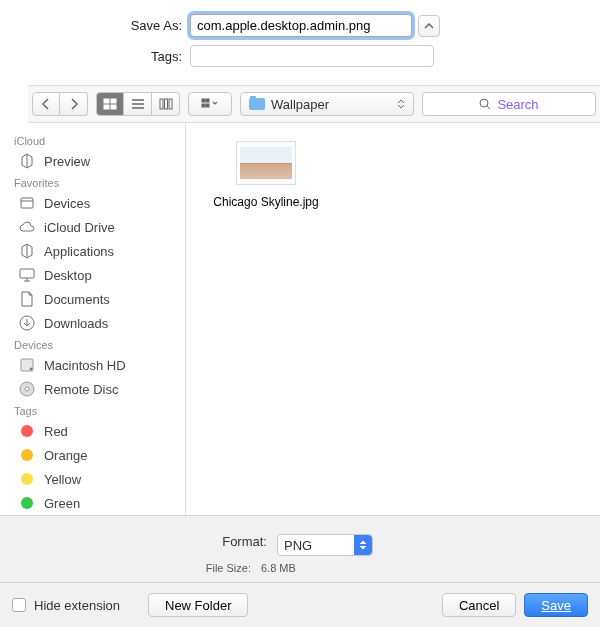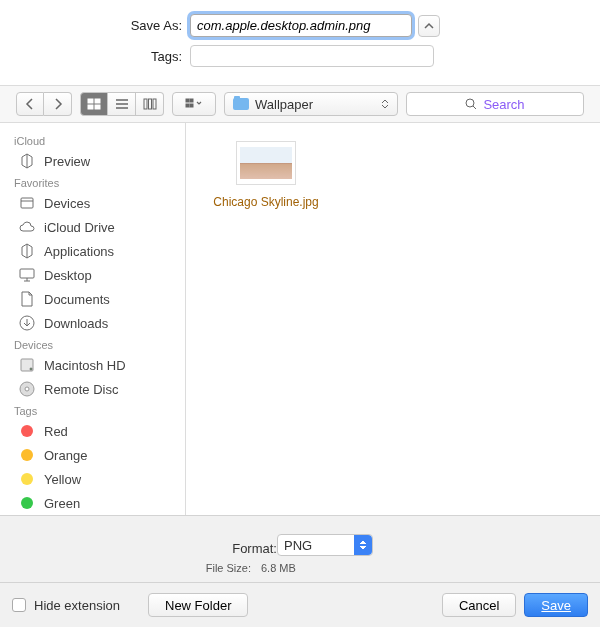--- a/index.html
+++ b/index.html
@@ -1,27 +1,27 @@
 <!DOCTYPE html>
 <html><head>
 <meta charset="utf-8">
 <style>
 * { margin: 0; padding: 0; box-sizing: border-box; font-family: -apple-system, "Helvetica Neue", Arial, sans-serif; }
 body { width: 600px; height: 644px; background: #fff; font-size: 13px; color: #333; overflow: hidden; }
 
 .top-section { padding: 14px 0 10px; }
 .field-row { display: flex; align-items: center; margin-bottom: 8px; }
 .field-label { width: 190px; text-align: right; padding-right: 8px; font-size: 13px; color: #222; }
-.save-as-input { width: 222px; padding: 3px 6px; border: 1px solid #aaa; border-radius: 4px; font-size: 13px; box-shadow: 0 0 0 3px rgba(88,155,239,0.6); outline: none; background: #fff; font-style: italic; }
+.save-as-input { width: 222px; padding: 3px 6px; border: 1px solid #aaa; border-radius: 4px; font-size: 13px; box-shadow: 0 0 0 3px rgba(88,155,239,0.6); outline: none; background: #fff; }
 .save-as-input::selection { background: #a7ceff; }
 .tags-input { width: 244px; padding: 3px 6px; border: 1px solid #ccc; border-radius: 4px; font-size: 13px; height: 22px; }
 .expand-btn { width: 22px; height: 22px; margin-left: 6px; border: 1px solid #c8c8c8; border-radius: 4px; background: linear-gradient(#fff,#f1f1f1); display:flex; align-items:center; justify-content:center; cursor:pointer; }
 .expand-btn svg { width:10px; height:10px; }
 
-.toolbar { display:flex; align-items:flex-start; padding: 6px 16px; border-top:1px solid #dcdcdc; border-bottom:1px solid #dcdcdc; background:#f7f7f7; gap:8px; }
+.toolbar { display:flex; align-items:flex-start; padding: 6px 4px; border-top:1px solid #dcdcdc; border-bottom:1px solid #dcdcdc; background:#f7f7f7; gap:8px;margin-left:28px; }
 .nav-group { display:flex; }
 .nav-btn, .view-btn, .group-btn { width:28px; height:24px; border:1px solid #c7c7c7; background:linear-gradient(#fff,#f0f0f0); display:flex; align-items:center; justify-content:center; cursor:pointer; }
 .nav-btn:first-child, .view-btn:first-child { border-radius:4px 0 0 4px; }
 .nav-btn:last-child, .view-btn:last-child { border-radius:0 4px 4px 0; }
 .nav-btn + .nav-btn, .view-btn + .view-btn { border-left:none; }
 .view-btn.active { background:#7a7a7a; }
 .view-btn.active svg { fill:#fff; stroke:#fff; }
 .group-btn { border-radius:4px; width:44px; }
 .location-select { flex:0 0 174px; height:24px; border:1px solid #c7c7c7; border-radius:4px; background:linear-gradient(#fff,#f0f0f0); display:flex; align-items:center; padding:0 8px; gap:6px; cursor:pointer; position:relative; }
 .folder-icon { width:16px; height:12px; background:#76b7ef; border-radius:2px; position:relative; }
@@ -35,24 +35,24 @@
 .section-header { font-size:11px; color:#8a8a8a; padding:4px 14px 2px; font-weight:400; }
 .sb-item { display:flex; align-items:center; gap:8px; padding:3px 14px 3px 18px; cursor:pointer; color:#444; font-size:13px; }
 .sb-item .ic { width:18px; height:18px; display:flex; align-items:center; justify-content:center; color:#6f6f6f; }
 .tag-dot { width:12px; height:12px; border-radius:50%; }
 .red{background:#fc5b57;} .orange{background:#fdbc2c;} .yellow{background:#fdde4b;} .green{background:#36c84b;}
 
 .file-area { flex:1; padding:18px 20px; }
 .file-thumb { display:flex; flex-direction:column; align-items:center; width:120px; cursor:pointer; }
 .thumb-box { width:60px; height:44px; border:1px solid #ddd; display:flex; align-items:center; justify-content:center; background:#fff; }
 .thumb-img { width:52px; height:32px; background:linear-gradient(#e9f1f8 50%, #c0927a 50%, #d2aa8c 55%, #e1bfad); }
-.file-name { font-size:12px; color:#a16207; margin-top:10px; text-align:center; }
+.file-name { font-size:12px; color:#000000; margin-top:10px; text-align:center; }
 
 .format-panel { background:#f1f1f1; border-top:1px solid #d3d3d3; padding:18px 0 8px; }
-.format-row { display:flex; align-items:flex-end; justify-content:center; }
+.format-row { display:flex; align-items:flex-start; justify-content:center; gap:10px; }
 .format-row label { font-size:13px; width:210px; text-align:right; padding-right:0;}
 .format-select { width:96px; height:22px; border:1px solid #c7c7c7; border-radius:4px; background:#fff; display:flex; align-items:center; padding:0 6px; position:relative; cursor:pointer; }
 .format-select .end-cap { position:absolute; right:0; top:0; bottom:0; width:18px; background:#3b82f6; border-radius:0 4px 4px 0; display:flex; flex-direction:column; align-items:center; justify-content:center; }
 .end-cap svg { width:8px; height:5px; fill:#fff; }
 .filesize-row { display:flex; gap:10px; margin-top:6px; font-size:11px; color:#555; }
 .filesize-row .lbl { width:251px; text-align:right; }
 
 .footer { display:flex; align-items:center; padding:10px 12px; border-top:1px solid #d3d3d3; background:#f1f1f1; gap:8px; }
 .checkbox { width:14px; height:14px; border:1px solid #aaa; border-radius:3px; background:#fff; cursor:pointer; }
 .btn { height:24px; padding:0 16px; border:1px solid #c7c7c7; border-radius:4px; background:linear-gradient(#fff,#f0f0f0); font-size:13px; cursor:pointer; }

